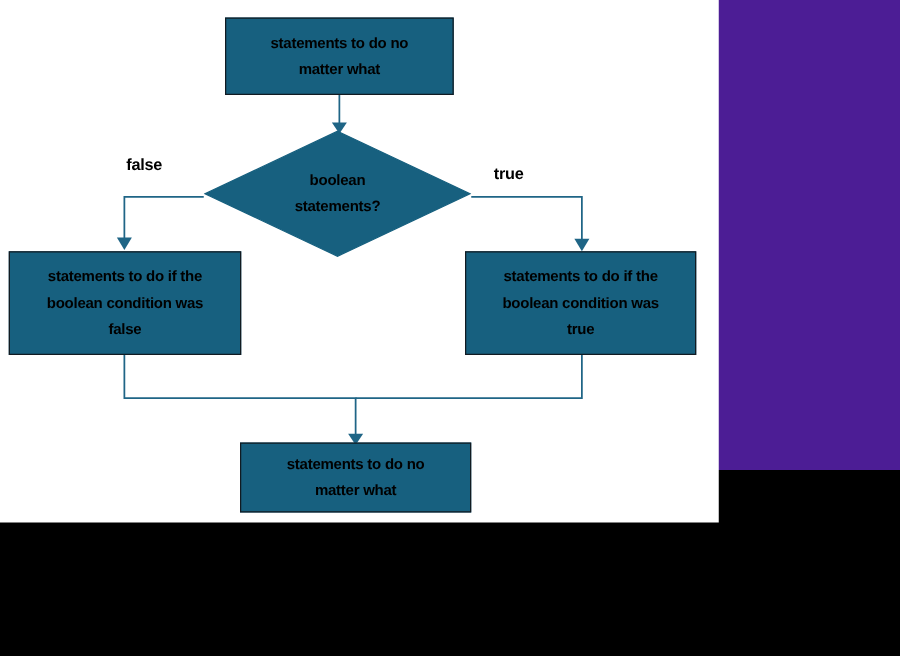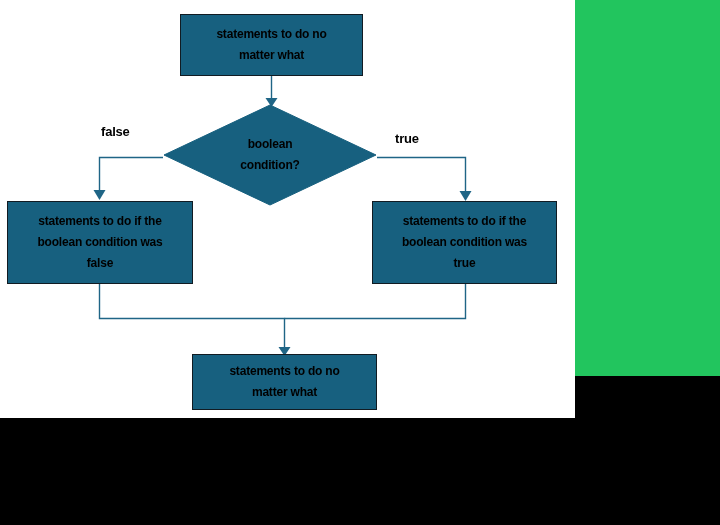--- a/index.html
+++ b/index.html
@@ -11,21 +11,21 @@
     width: 720px;
     height: 525px;
     overflow: hidden;
     font-family: "Liberation Sans", sans-serif;
   }
 
   #canvas {
     position: relative;
     width: 720px;
     height: 376px;
-    background: #22c55e;
+    background: #4c1d95;
   }
 
   
   #sheet {
     position: absolute;
     left: 0;
     top: 0;
     width: 575px;
     height: 418px;
     background: #ffffff;
@@ -147,21 +147,21 @@
     <div class="node" id="node-top">
       <span class="txt">statements to do no
 matter what</span>
     </div>
 
     <div id="node-decision">
       <svg class="dia-svg" viewBox="0 0 214 102" width="214" height="102" xmlns="http://www.w3.org/2000/svg">
         <polygon points="107,1 213,51 107,101 1,51" fill="#17607f" stroke="#17607f" stroke-width="1"></polygon>
       </svg>
       <div class="dia-label">boolean
-condition?</div>
+statements?</div>
     </div>
 
     <div class="edge-label" id="label-false">false</div>
     <div class="edge-label" id="label-true">true</div>
 
     <div class="node" id="node-false">
       <span class="txt">statements to do if the
 boolean condition was
 false</span>
     </div>

